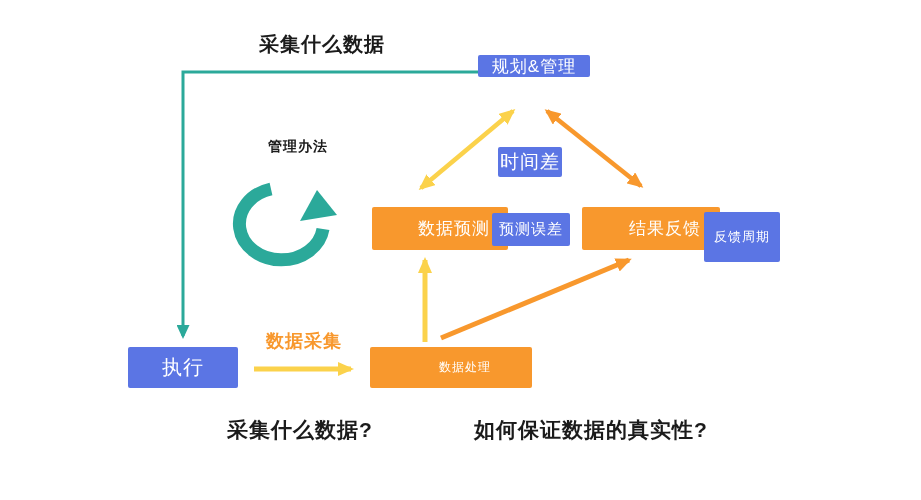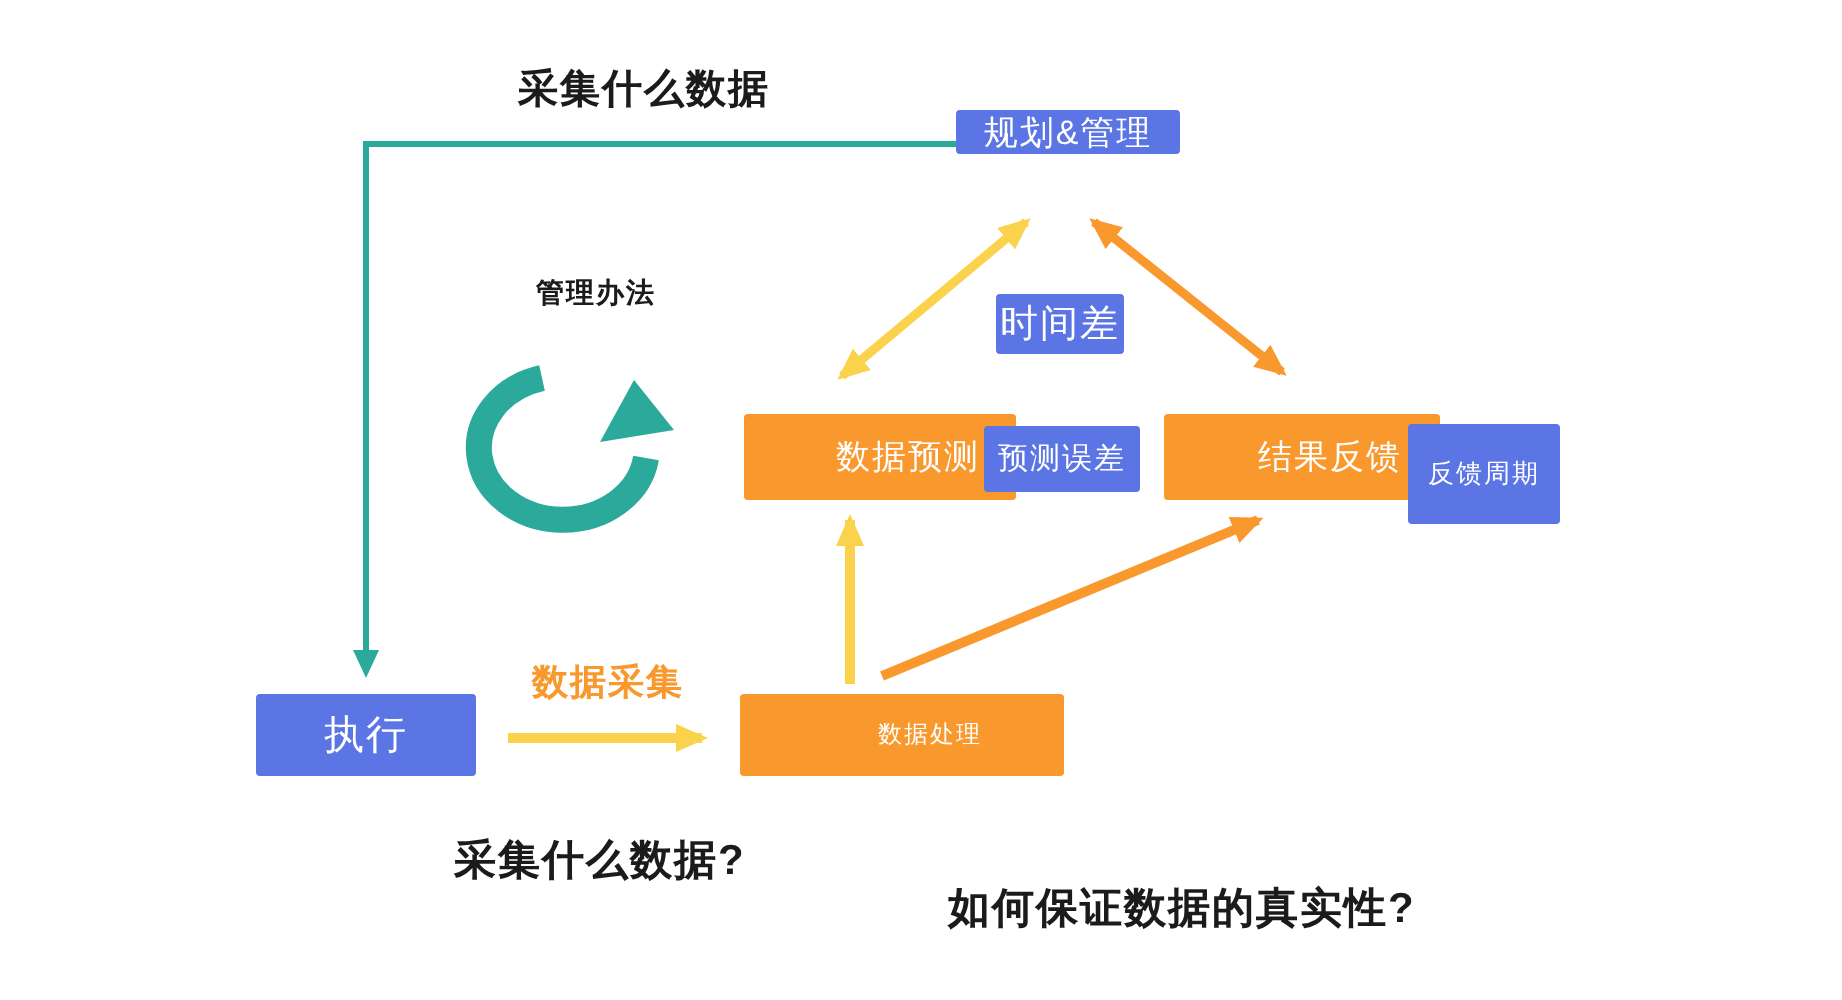--- a/index.html
+++ b/index.html
@@ -93,21 +93,21 @@
 
     <line x1="441" y1="338" x2="629" y2="260" class="orange-stroke" stroke-width="5" marker-end="url(#ah-orange)"></line>
   </svg>
 
   <div class="heading" style="left:259px; top:31px; font-size:20px;">采集什么数据</div>
 
   <div class="heading" style="left:232px; top:138px; font-size:14px;margin-left:36px;">管理办法</div>
 
   <div class="heading" style="left:227px; top:416px; font-size:21px;text-align:center;">采集什么数据?</div>
 
-  <div class="heading" style="left:474px; top:416px; font-size:21px;margin-top:24px;">如何保证数据的真实性?</div>
+  <div class="heading" style="left:474px; top:416px; font-size:21px;">如何保证数据的真实性?</div>
 
   <div class="edge-label" style="left:266px; top:329px; font-size:18px;">数据采集</div>
 
   <div class="node blue" style="left:478px; top:55px; width:112px; height:22px; font-size:17px;">规划&amp;管理</div>
 
   <div class="node blue" style="left:498px; top:147px; width:64px; height:30px; font-size:19px;">时间差</div>
 
   <div class="node orange" style="left:372px; top:207px; width:108px; height:43px; font-size:17px;">数据预测</div>
 
   <div class="node blue" style="left:492px; top:213px; width:78px; height:33px; font-size:15px;font-family:Liberation Mono, monospace;">预测误差</div>

